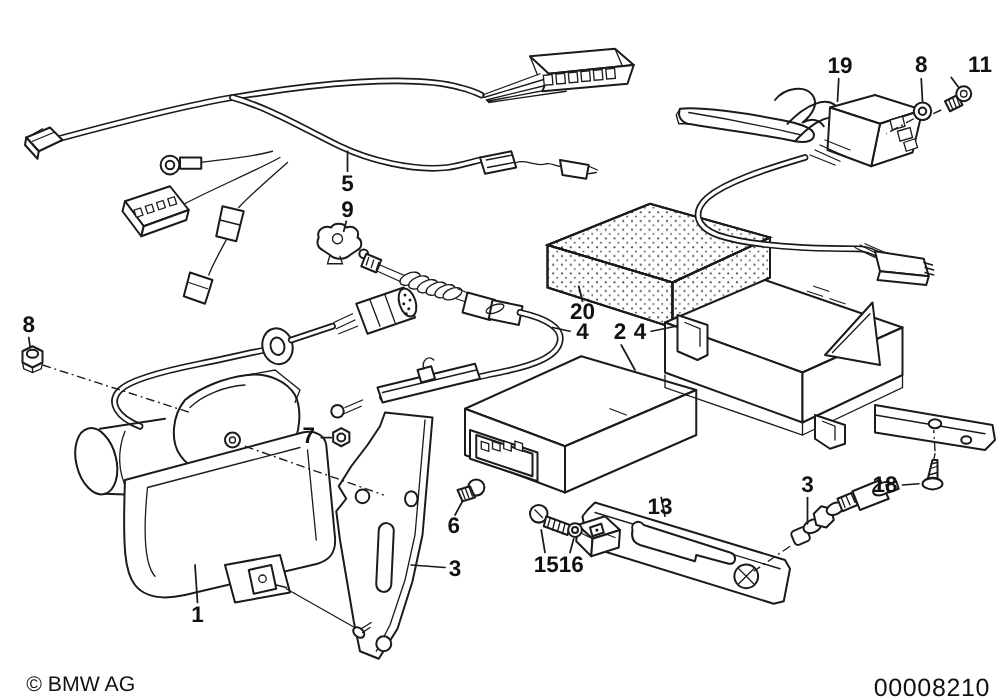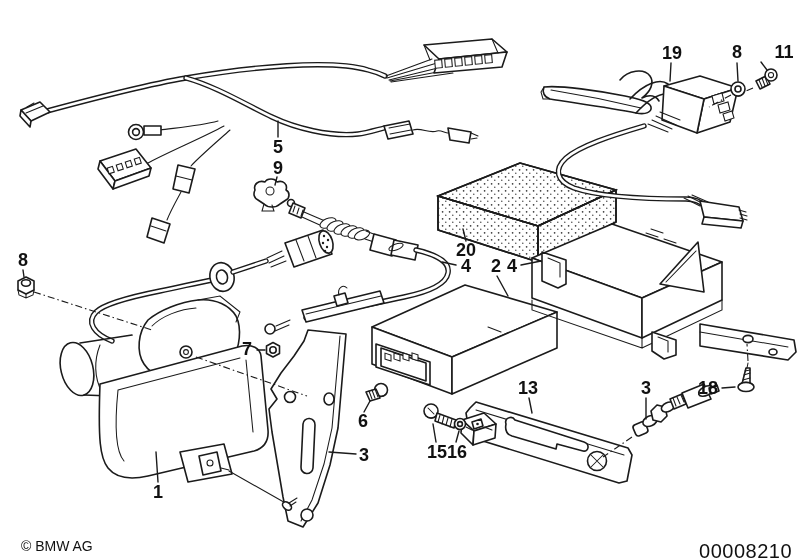--- a/index.html
+++ b/index.html
@@ -1,21 +1,21 @@
 <!DOCTYPE html>
 <html><head>
 <meta charset="utf-8">
 <style>
   html,body{margin:0;padding:0;background:#fff;}
   .stage{position:relative;width:799px;height:559px;background:#ffffff;overflow:hidden;
          font-family:"Liberation Sans", sans-serif;}
   .stage svg{position:absolute;left:0;top:0;}
   .callout{position:absolute;transform:translate(-50%,-50%);font-weight:bold;
            font-size:18px;color:#111;letter-spacing:0;white-space:nowrap;}
-  .footer-text{position:absolute;font-size:14px;color:#111;}
+  .footer-text{position:absolute;font-size:17px;color:#111;}
   #copyright{left:21px;top:538px;}
   #docnum{right:7px;top:540px;font-size:20px;letter-spacing:0.5px;}
   
   .ln{fill:none;stroke:#1b1b1b;stroke-width:1.6;stroke-linecap:round;stroke-linejoin:round;}
   .thin{fill:none;stroke:#1b1b1b;stroke-width:1.05;stroke-linecap:round;}
   .wfill{fill:#ffffff;stroke:#1b1b1b;stroke-width:1.6;stroke-linejoin:round;}
   .tubeO{fill:none;stroke:#1b1b1b;stroke-width:5.4;stroke-linecap:round;}
   .tubeI{fill:none;stroke:#ffffff;stroke-width:2.7;stroke-linecap:round;}
   .dash{fill:none;stroke:#1b1b1b;stroke-width:1.1;stroke-dasharray:7 3 1.5 3;}
   .lead{fill:none;stroke:#1b1b1b;stroke-width:1.4;stroke-linecap:round;}
@@ -359,21 +359,21 @@
 <div class="callout" style="left:364px;top:455px">3</div>
 <div class="callout" style="left:466px;top:266px">4</div>
 <div class="callout" style="left:278px;top:147px">5</div>
 <div class="callout" style="left:363px;top:421px">6</div>
 <div class="callout" style="left:247px;top:349px">7</div>
 <div class="callout" style="left:23px;top:260px">8</div>
 <div class="callout" style="left:278px;top:168px">9</div>
 <div class="callout" style="left:672px;top:53px">19</div>
 <div class="callout" style="left:784px;top:52px">11</div>
 <div class="callout" style="left:737px;top:52px">8</div>
-<div class="callout" style="left:528px;top:388px">13</div>
+<div class="callout" style="left:528px;top:406px">13</div>
 <div class="callout" style="left:646px;top:388px">3</div>
 <div class="callout" style="left:437px;top:452px">15</div>
 <div class="callout" style="left:457px;top:452px">16</div>
 <div class="callout" style="left:512px;top:266px">4</div>
 <div class="callout" style="left:466px;top:250px">20</div>
 <div class="callout" style="left:708px;top:388px">18</div>
 
 <div class="footer-text" id="copyright">© BMW AG</div>
 <div class="footer-text" id="docnum">00008210</div>
 

